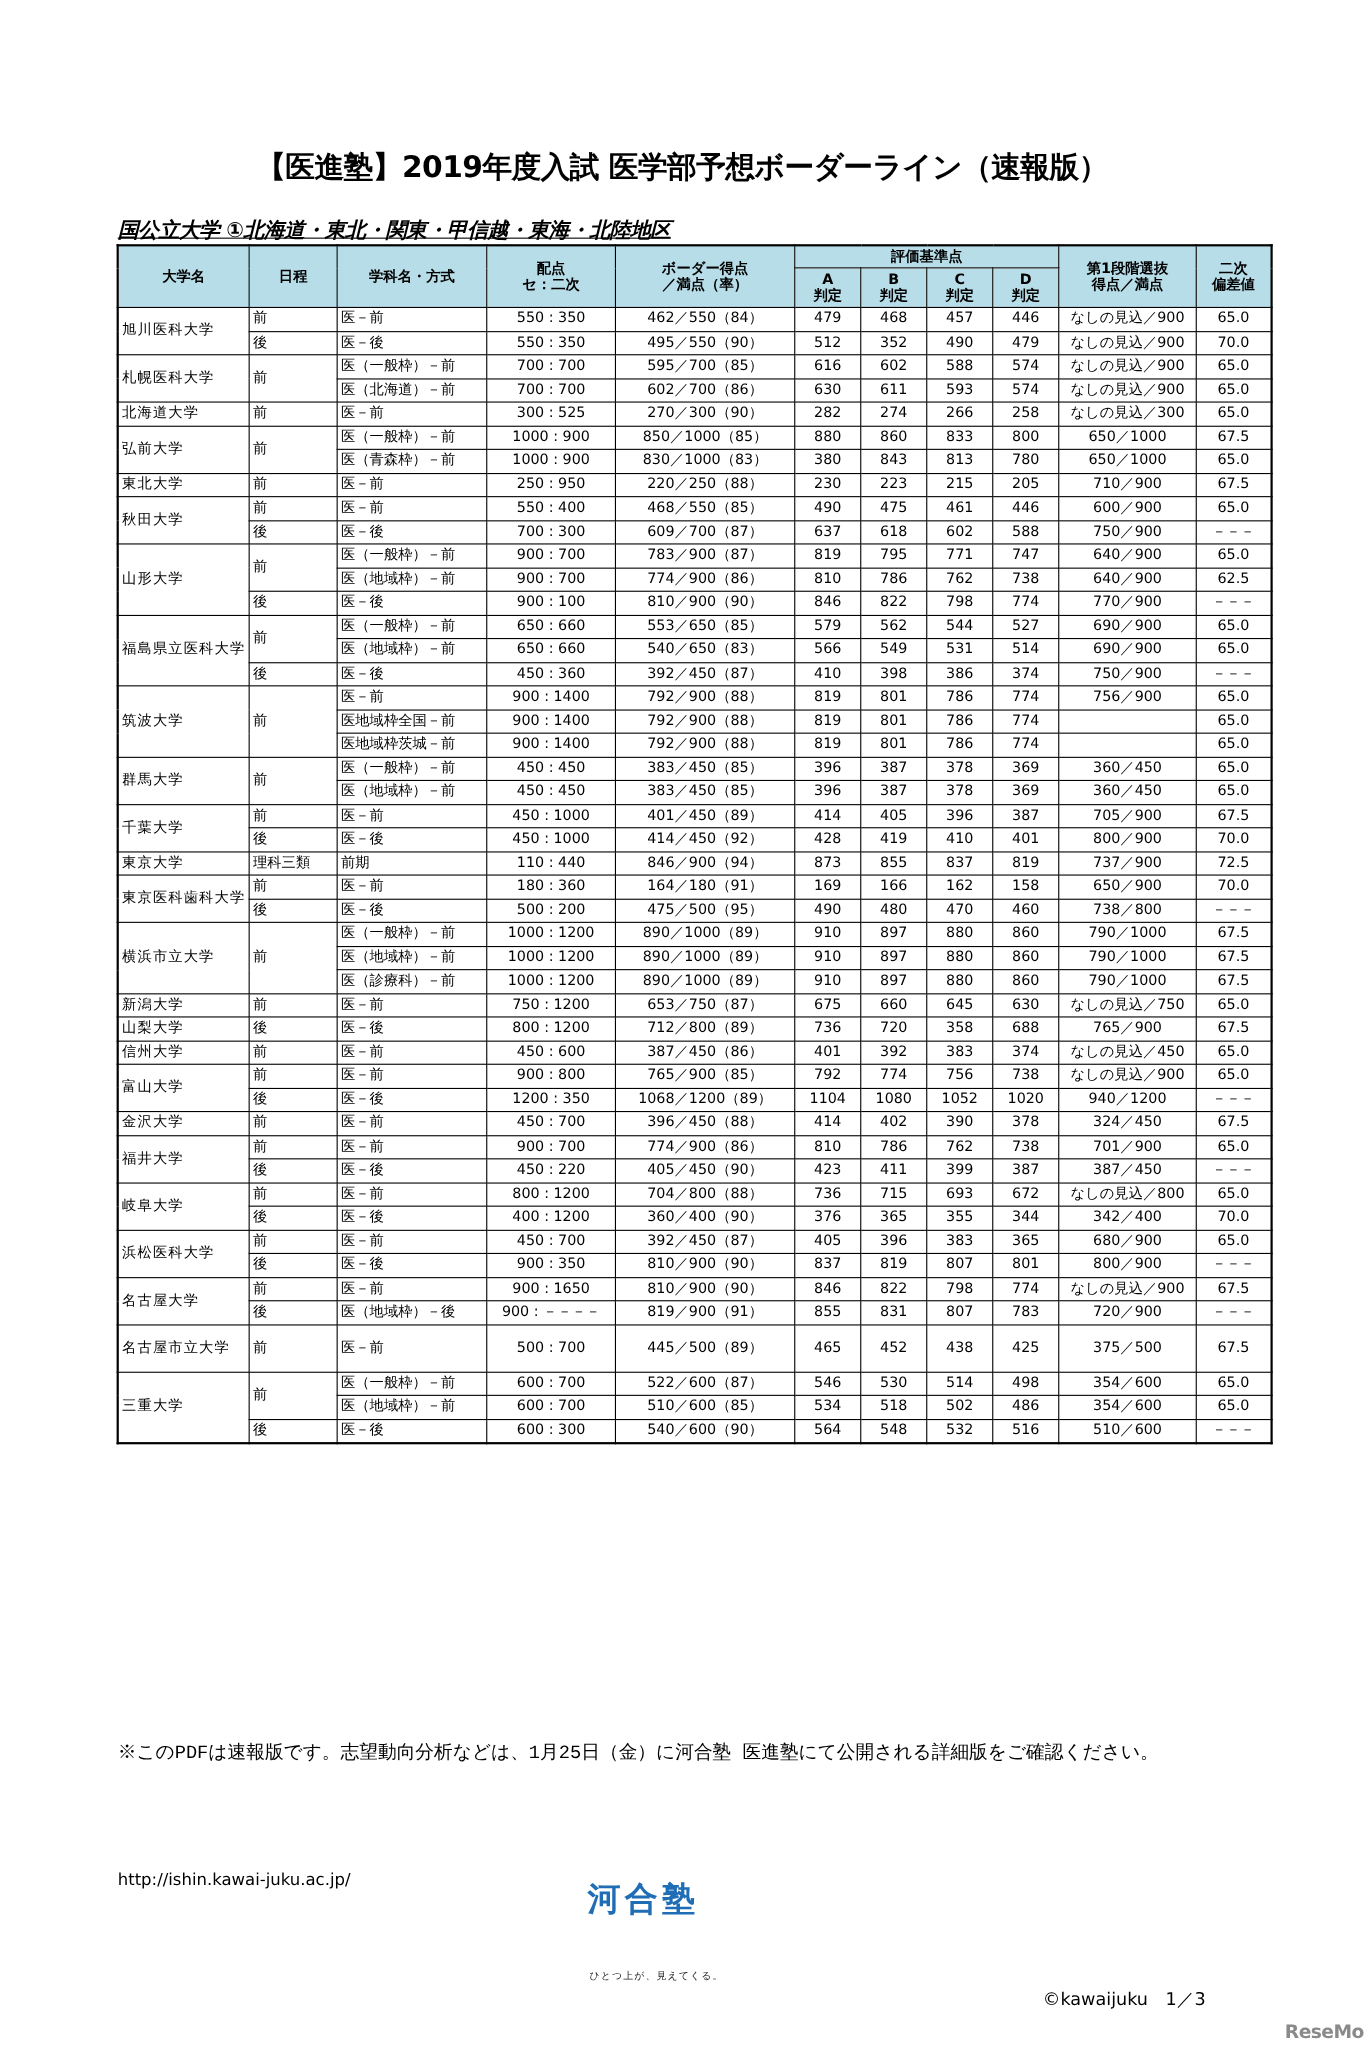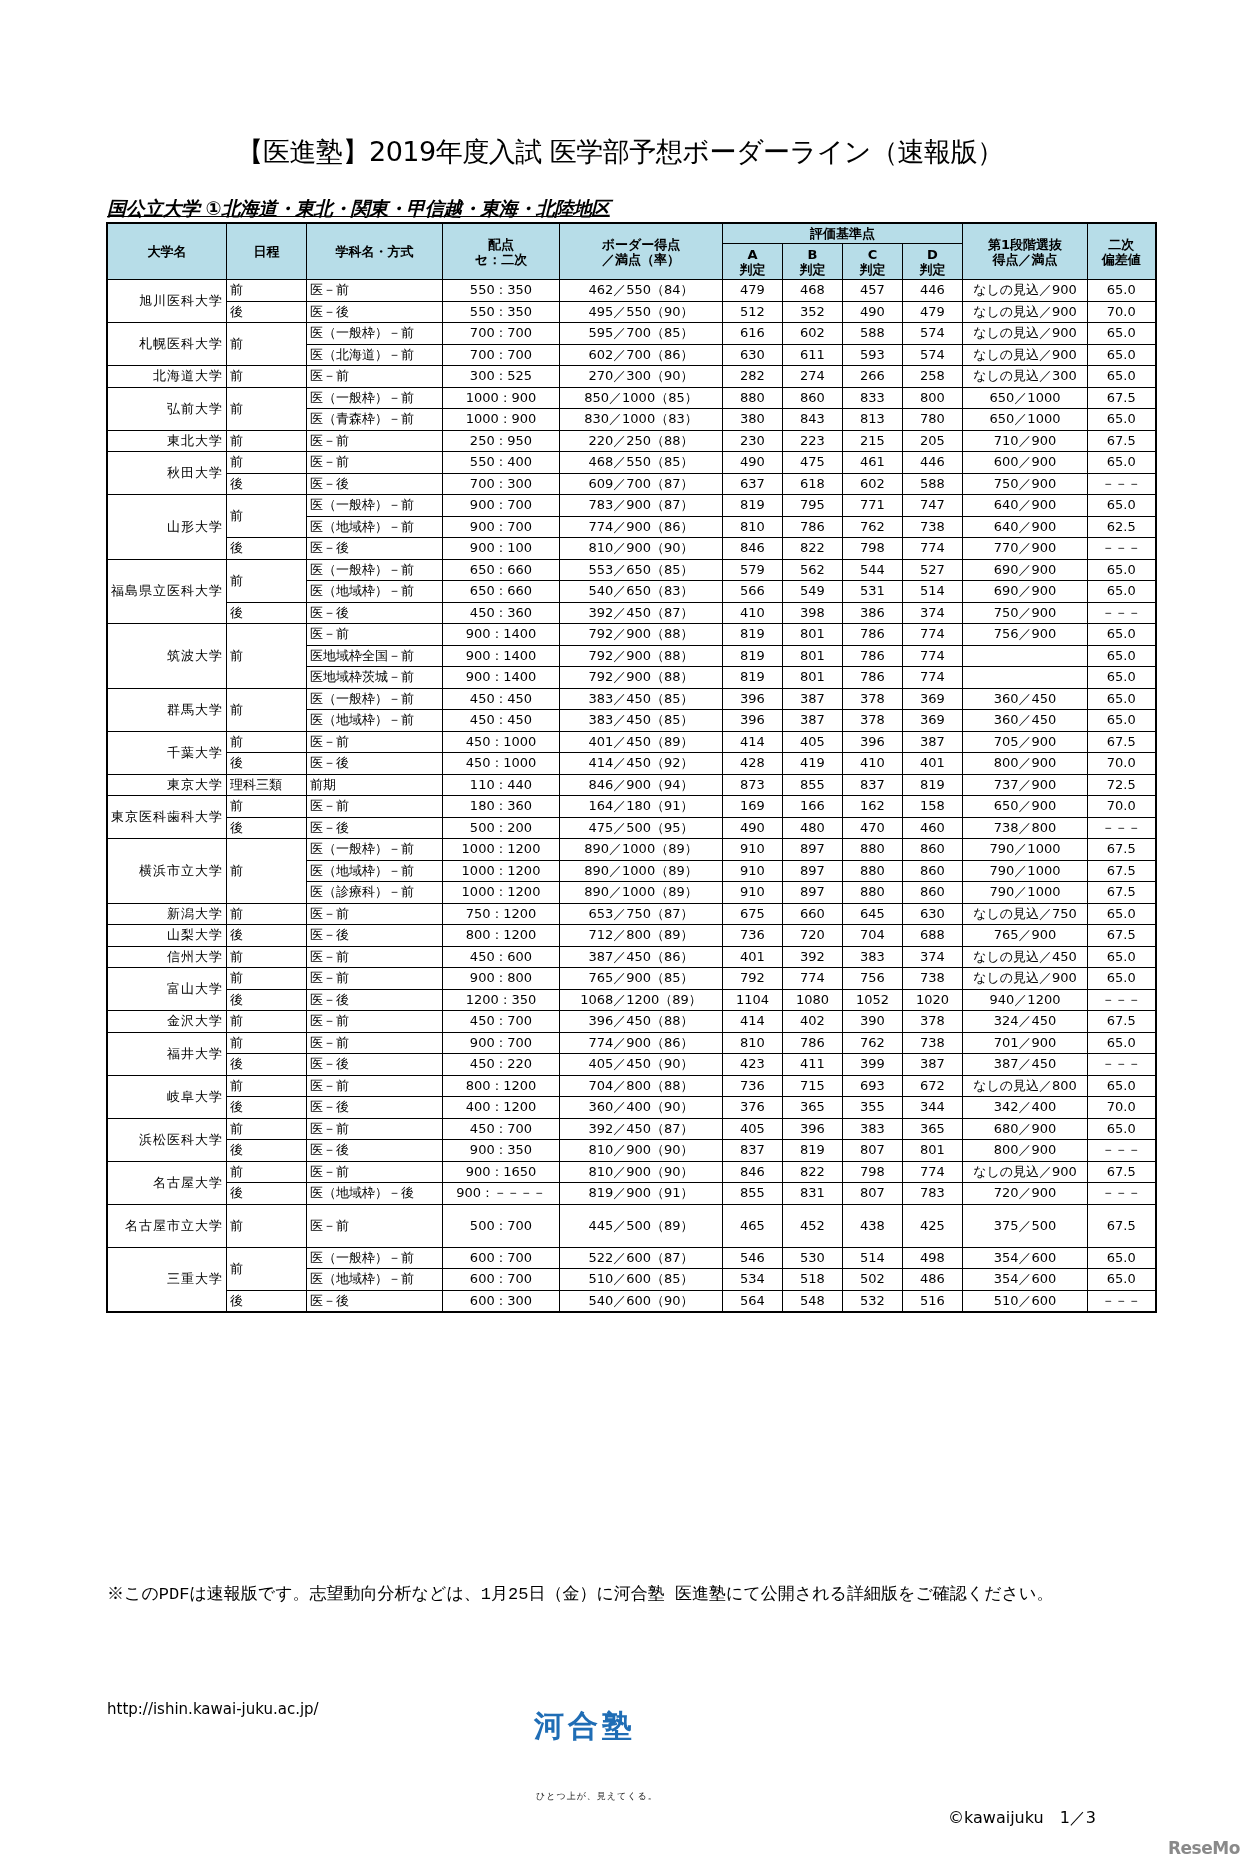--- a/index.html
+++ b/index.html
@@ -1,35 +1,35 @@
 <!DOCTYPE html>
 <html><head>
 <meta charset="utf-8">
 <style>
   html, body { margin:0; padding:0; background:#ffffff; }
   body { width:1240px; height:1864px; position:relative; overflow:hidden;
          font-family:"DejaVu Sans", "Liberation Sans", sans-serif; color:#000; }
   .title { position:absolute; left:0; width:1240px; top:134px; text-align:center;
-           font-size:27px; font-weight:normal; letter-spacing:-0.5px; }
+           font-size:27px; font-weight:bold; letter-spacing:-0.5px; }
   .section { position:absolute; left:107px; top:196px; font-size:19px; font-weight:bold;
              text-decoration:underline; letter-spacing:-0.5px;font-style:italic; }
   table.border { position:absolute; left:106px; top:222px; border-collapse:collapse;
                  table-layout:fixed; font-size:13px; }
   table.border td, table.border th { border:1px solid #000; padding:0 3px; line-height:14px;
                  white-space:nowrap; overflow:hidden; }
   table.border { border:2px solid #000; }
   table.border th { background:#b7dde8; font-weight:bold; font-size:13px; text-align:center;
                     line-height:15px; }
   tr.h1 th { height:19px; }
   tr.h2 th { height:34px; }
   tr.h1 th.tall { height:55px; }
   table.border td { height:20.5px; }
   td.c { text-align:center; }
   td.l { text-align:left; }
-  td.uni { vertical-align:middle; white-space:normal; line-height:18px; letter-spacing:1px;text-align:right; }
+  td.uni { vertical-align:middle; white-space:normal; line-height:18px; letter-spacing:1px; }
   td.sch { vertical-align:middle; }
   tr.tall td { height:42px; }
   .note { position:absolute; left:107px; top:1584px; font-size:17px; line-height:21px; width:1020px;font-family:Liberation Mono, monospace; }
   .url { position:absolute; left:107px; top:1700px; font-size:15px; }
   .logo-tag { position:absolute; left:536px; top:1790px; font-size:9px; color:#222; letter-spacing:1px; }
   .logo { position:absolute; left:534px; top:1706px; font-size:30px; font-weight:bold; color:#1f6db5; letter-spacing:4px; }
   .copy { position:absolute; left:948px; top:1808px; font-size:16px; }
   .resemom { position:absolute; left:1168px; top:1838px; font-size:17px; font-weight:bold; color:#8a8a8a; letter-spacing:-0.5px; }
 </style>
 </head>
@@ -446,21 +446,21 @@
         <td class="c">65.0</td>
       </tr>
       <tr>
         <td class="l uni">山梨大学</td>
         <td class="l sch">後</td>
         <td class="l">医－後</td>
         <td class="c">800 : 1200</td>
         <td class="c">712／800（89）</td>
         <td class="c">736</td>
         <td class="c">720</td>
-        <td class="c">704</td>
+        <td class="c">358</td>
         <td class="c">688</td>
         <td class="c">765／900</td>
         <td class="c">67.5</td>
       </tr>
       <tr>
         <td class="l uni">信州大学</td>
         <td class="l sch">前</td>
         <td class="l">医－前</td>
         <td class="c">450 : 600</td>
         <td class="c">387／450（86）</td>

